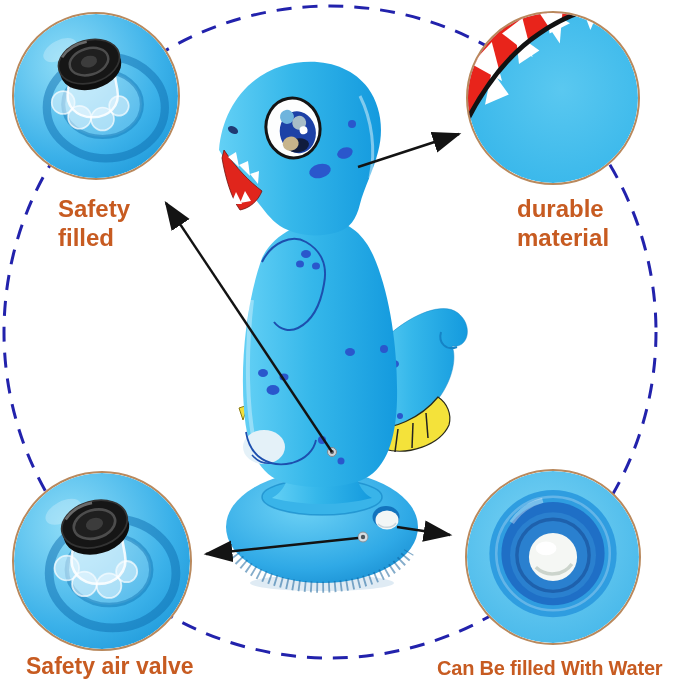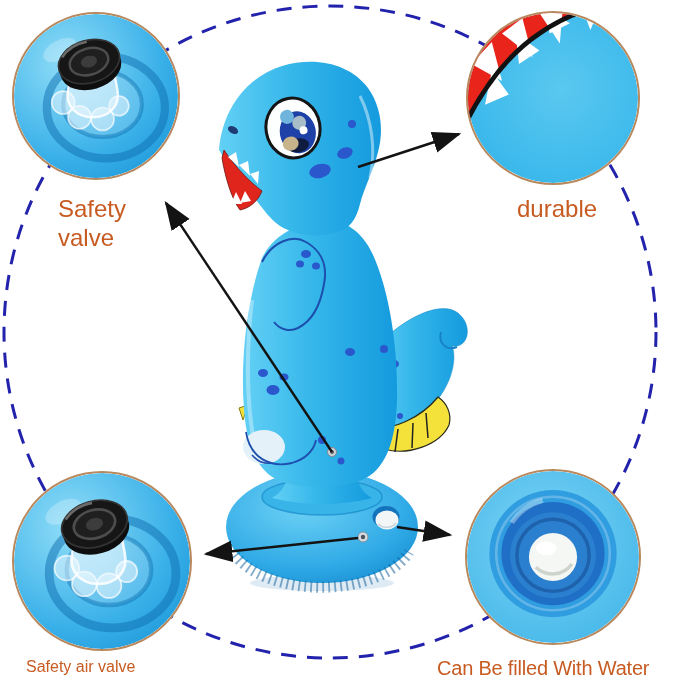--- a/index.html
+++ b/index.html
@@ -11,25 +11,25 @@
   .dash-circle { stroke:var(--dashed_circle,#2222ac); }
   .arrow-line { stroke:var(--arrow,#131313); stroke-width:2.4; }
   .arrow-head { fill:var(--arrow,#131313); }
   .callout {
     position:absolute; border:2px solid var(--callout_border,#b9895d);
     border-radius:50%; overflow:hidden; background:#fff; box-sizing:border-box;
   }
   .callout svg { display:block; width:100%; height:100%; }
   .label {
     position:absolute; color:var(--label_text,#c75b21);
-    font-weight:400; white-space:nowrap; line-height:29px; font-size:24px;
+    font-weight:700; white-space:nowrap; line-height:29px; font-size:24px;
   }
   .label div { white-space:nowrap; }
   .label-br { font-size:20px; letter-spacing:-0.2px; }
-  .label-bl { font-size:16px; }
+  .label-bl { font-size:23px; }
 </style>
 </head>
 <body>
 
 <div class="stage">
 
   <svg class="scene-svg" width="679" height="681" viewBox="0 0 679 681">
     <defs>
       <linearGradient id="bodyGrad" x1="0" y1="0" x2="1" y2="0">
         <stop offset="0" stop-color="#63d0f5"></stop>
@@ -239,24 +239,25 @@
       <circle cx="50" cy="49" r="21" fill="none" stroke="rgba(10,40,110,0.35)" stroke-width="2"></circle>
       <circle cx="50" cy="50" r="14" fill="#f5f7f4"></circle>
       <path d="M40,56 A14,14 0 0 0 61,54" stroke="#ccd4cc" stroke-width="2" fill="none"></path>
       <ellipse cx="46" cy="45" rx="6" ry="4" fill="#ffffff"></ellipse>
       <path d="M26,30 A32,32 0 0 1 44,17" stroke="rgba(255,255,255,0.35)" stroke-width="3" fill="none"></path>
     </svg>
   </div>
 
   <div class="label" style="left:58px; top:194px;">
     <div>Safety</div>
-    <div>valve</div>
+    <div>filled</div>
   </div>
 
   <div class="label" style="left:517px; top:194px;">
     <div>durable</div>
+    <div>material</div>
   </div>
 
   <div class="label label-bl" style="left:26px; top:652px;">Safety air valve</div>
 
   <div class="label label-br" style="left:437px; top:654px;">Can Be filled With Water</div>
 
 </div>
 
 </body></html>

